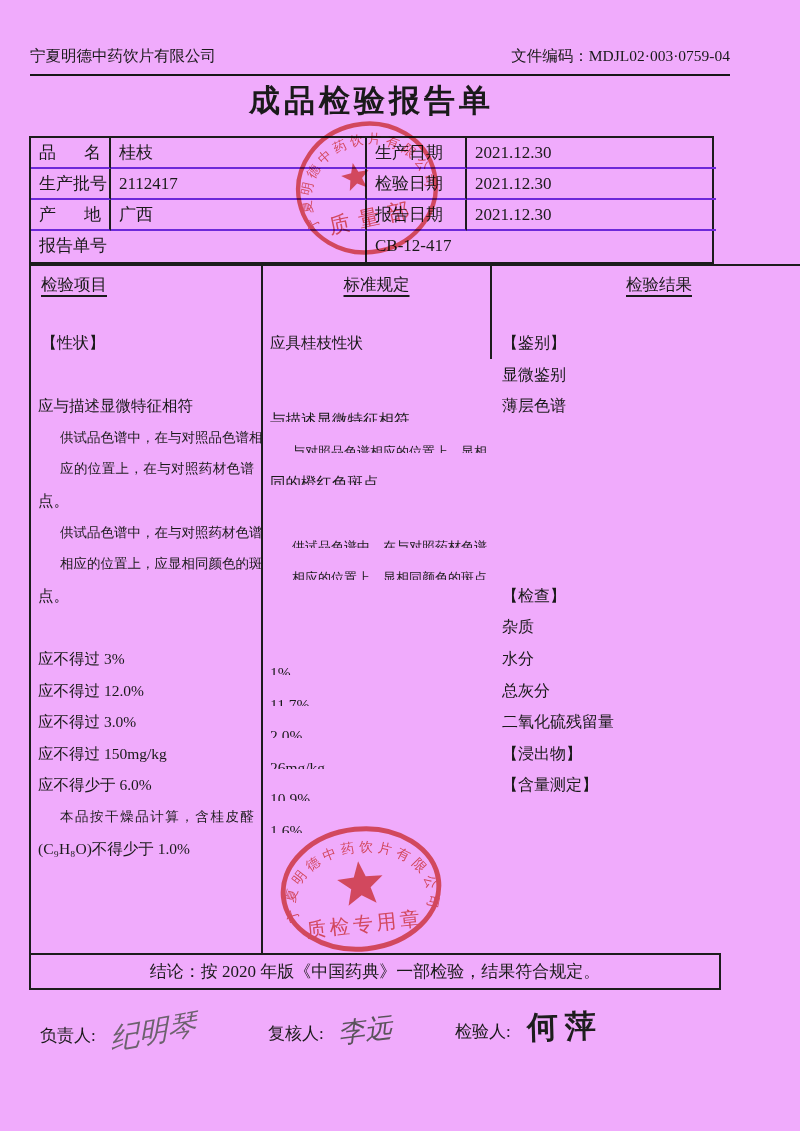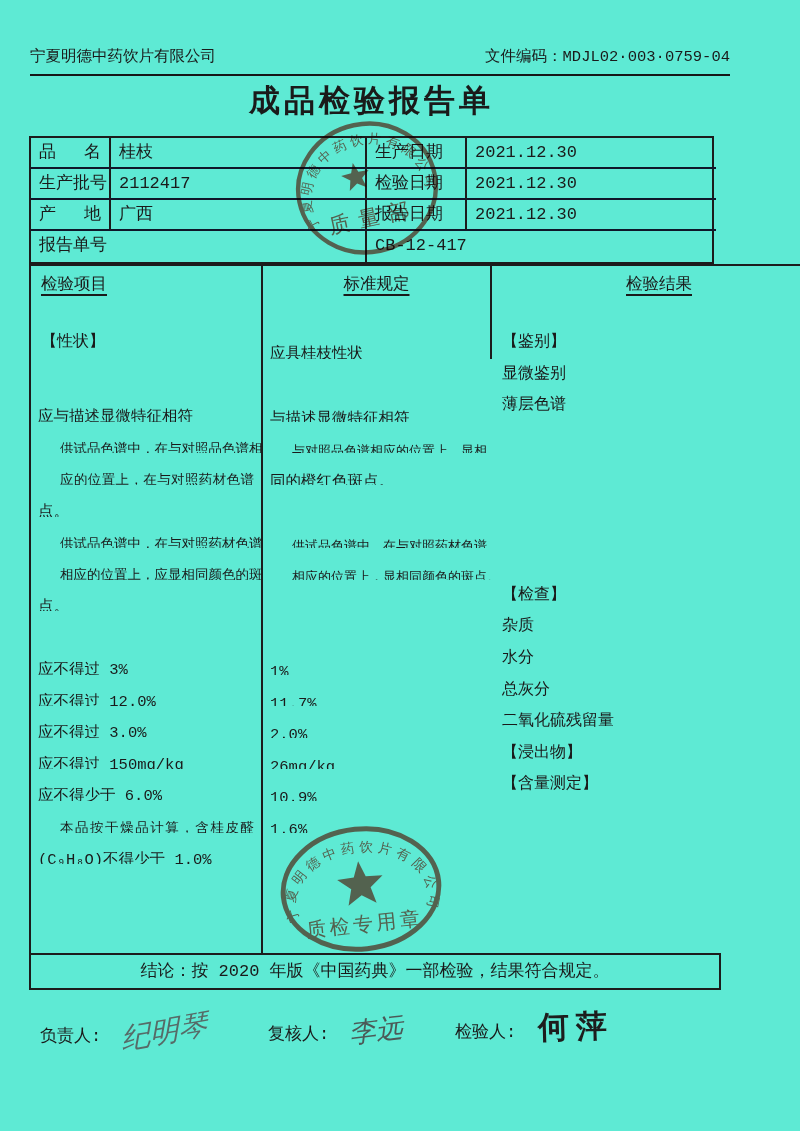--- a/index.html
+++ b/index.html
@@ -1,35 +1,35 @@
 <!DOCTYPE html>
 <html><head>
 <meta charset="utf-8">
 <style>
   html,body{margin:0;padding:0;background:#ffffff;}
   body{width:800px;height:1131px;position:relative;font-family:"Liberation Serif","DejaVu Serif",serif;color:#1a1a1a;}
-  .page{position:absolute;inset:0;background:#5eead4;overflow:hidden;font-family:Liberation Mono, monospace;}
+  .page{position:absolute;inset:0;background:#f0abfc;overflow:hidden;}
 
   
   .hdr{position:absolute;left:30px;top:46px;width:700px;display:flex;justify-content:space-between;align-items:flex-end;border-bottom:2px solid #161616;padding-bottom:7px;font-size:15.5px;}
   .title{position:absolute;left:29px;top:80px;width:685px;text-align:center;font-size:31px;font-weight:700;letter-spacing:4px;}
 
   
   .info-table{position:absolute;left:29px;top:136px;width:685px;display:grid;grid-template-columns:80px 256px 100px 249px;grid-auto-rows:31px;border:2px solid #1c1c1c;box-sizing:border-box;font-size:17px;}
   .info-table>div{box-sizing:border-box;line-height:29px;padding:0 8px;overflow:hidden;white-space:nowrap;}
-  .ib{border-bottom:2px solid #0f172a;}
+  .ib{border-bottom:2px solid #6d28d9;}
   .ir{border-right:2px solid #1c1c1c;}
   .span2{grid-column:span 2;}
   .spread{text-align:justify;text-align-last:justify;}
 
   
   .spec-table{position:absolute;left:29px;top:264px;width:799px;height:689px;display:grid;grid-template-columns:232px 229px 1fr;grid-template-rows:61px repeat(17,31.6px) 1fr;border:2px solid #1c1c1c;border-bottom:none;box-sizing:border-box;font-size:15.5px;}
   .cell{box-sizing:border-box;line-height:31.6px;overflow:hidden;white-space:nowrap;}
   .c0{border-right:2px solid #1c1c1c;padding:0 10px;font-size:16px;}
-  .c1{border-right:2px solid #1c1c1c;padding:12px 7px;}
+  .c1{border-right:2px solid #1c1c1c;padding:0 7px;}
   .c2{padding:14px 7px;}
   .fill{text-align:justify;text-align-last:justify;margin-left:22px;}
   .c1.fill{font-size:13.5px;}
   .c2.fill{font-size:13px;}
   .head{display:flex;align-items:flex-start;padding-top:8px;line-height:22px;font-size:16.5px;}
   .head.c1,.head.c2{justify-content:center;}
   .head span{text-decoration:underline;text-underline-offset:5px;text-decoration-thickness:1.5px;}
 
   
   .conclusion{position:absolute;left:29px;top:953px;width:692px;height:37px;border:2px solid #1c1c1c;box-sizing:border-box;text-align:center;line-height:33px;font-size:17px;}

